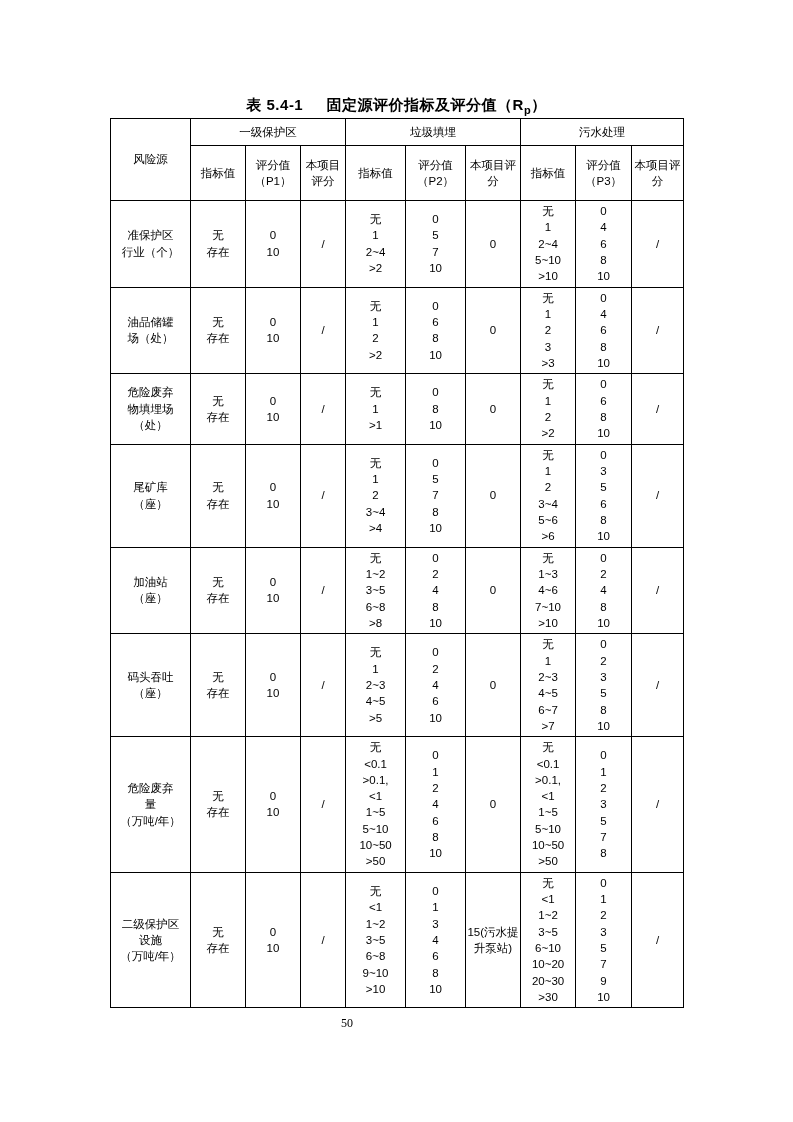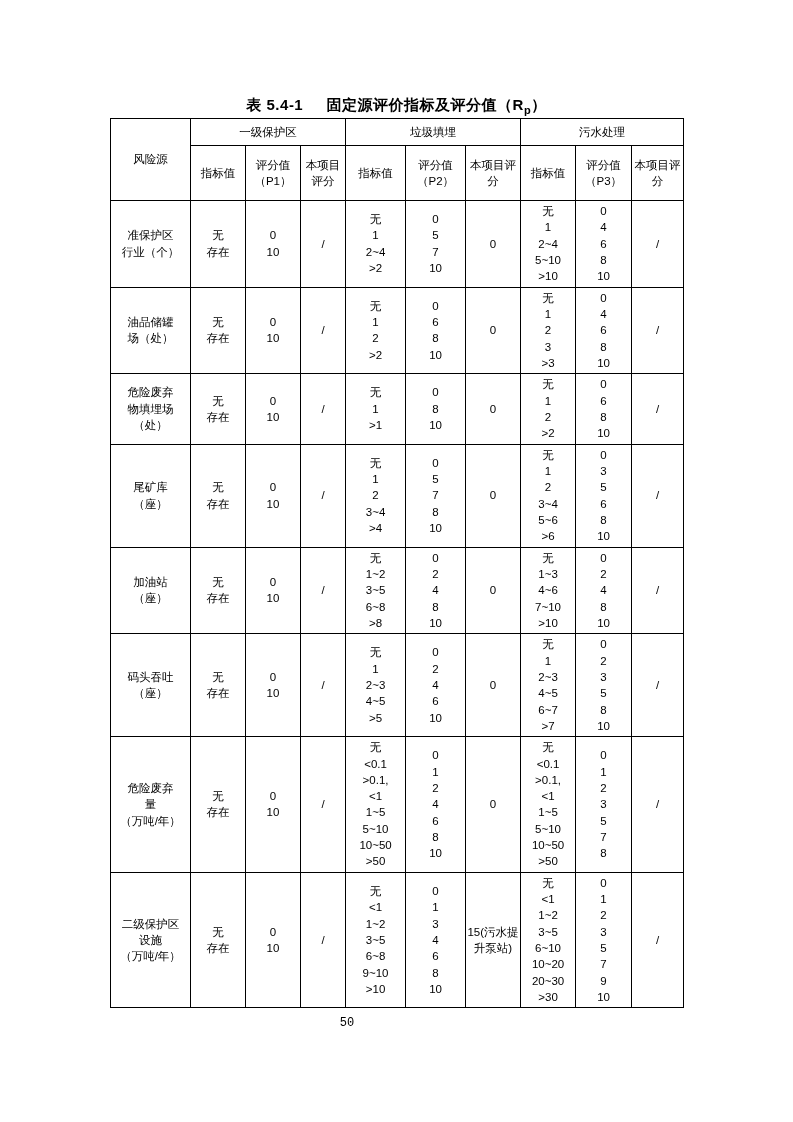--- a/index.html
+++ b/index.html
@@ -68,21 +68,21 @@
   .stack {
     white-space: pre-line;
     line-height: 1.45;
   }
   .pagenum {
     position: absolute;
     top: 1016px;
     left: 0;
     width: 694px;
     text-align: center;
-    font-family: Liberation Mono, monospace;
+    font-family: Liberation Serif, serif;
     font-size: 12px;
   }
   .slash { font-size: 12px; }
 </style>
 </head>
 <body>
 
 <div class="page">
 
   <div class="title">

